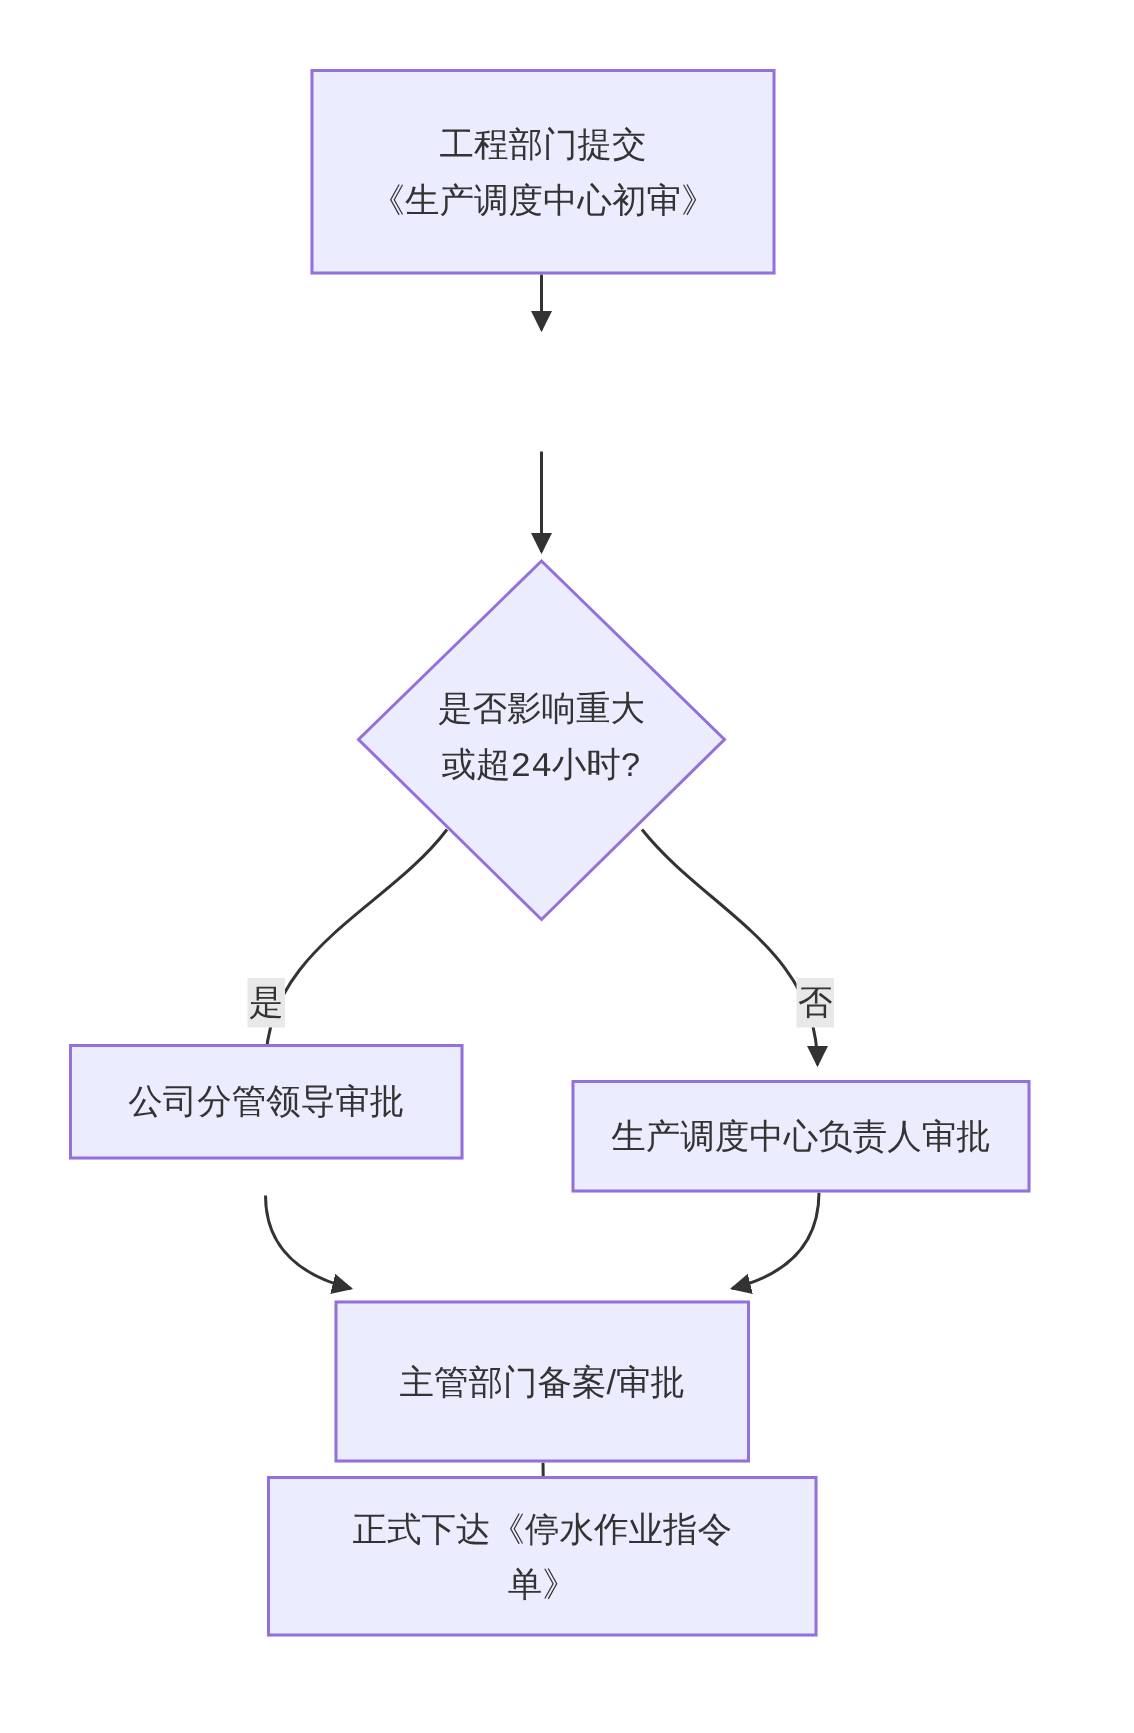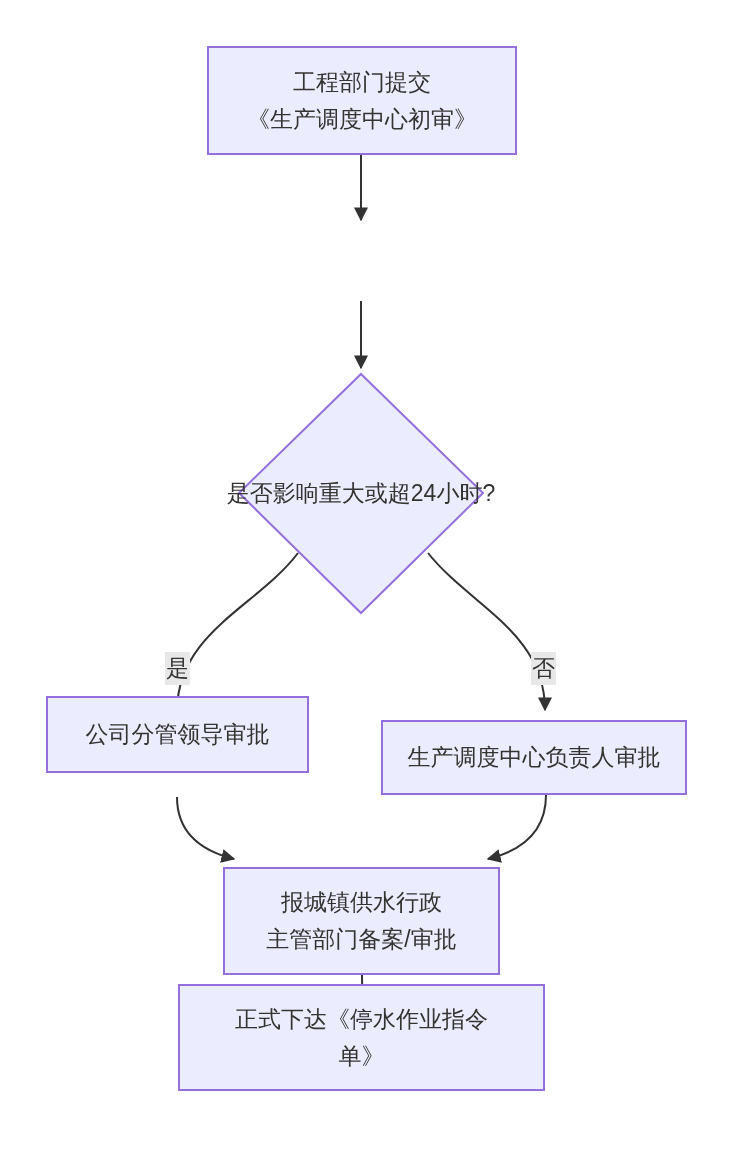--- a/index.html
+++ b/index.html
@@ -29,25 +29,26 @@
     background:var(--node-fill);
     border:2px solid var(--node-border);
     display:flex;flex-direction:column;
     align-items:center;justify-content:center;
     text-align:center;
     font-size:23px;line-height:37px;
     color:var(--text-color);
   }
   .node-text{
     position:absolute;
-    display:flex;flex-direction:row;
+    display:flex;flex-direction:column;
     align-items:center;justify-content:center;
     text-align:center;
     font-size:23px;line-height:37px;
     color:var(--text-color);
+    font-family:Liberation Mono, monospace;
   }
   .edge-label{
     position:absolute;
     background:var(--label-bg);
     font-size:23px;line-height:29px;
     padding:2px 1px;
     color:var(--text-color);
     text-align:center;
   }
   .ln{display:block;white-space:nowrap;}
@@ -74,21 +75,21 @@
 
     <path class="flow" d="M177,797 C177,833 202,851 234,859" marker-end="url(#arrow)"></path>
 
     <path class="flow" d="M546,795 C546,833 520,851 488,859" marker-end="url(#arrow)"></path>
 
     <path class="flow" d="M362,975 L363,1040" marker-end="url(#arrow)"></path>
 
     <polygon class="decision" points="361,374 483,493 361,613 239,493"></polygon>
   </svg>
 
-  <div class="node" style="left:207px;top:46px;width:310px;height:109px;align-items:center;">
+  <div class="node" style="left:207px;top:46px;width:310px;height:137px;align-items:center;">
     <span class="ln">工程部门提交</span>
     <span class="ln">《生产调度中心初审》</span>
   </div>
 
 
   <div class="node-text" style="left:241px;top:454px;width:240px;height:78px;">
     <span class="ln">是否影响重大</span>
     <span class="ln">或超24小时?</span>
   </div>
 
@@ -98,21 +99,20 @@
 
   <div class="node" style="left:46px;top:696px;width:263px;height:77px;">
     <span class="ln">公司分管领导审批</span>
   </div>
 
   <div class="node" style="left:381px;top:720px;width:306px;height:75px;">
     <span class="ln">生产调度中心负责人审批</span>
   </div>
 
   <div class="node" style="left:223px;top:867px;width:277px;height:108px;">
-    <span class="ln">报城镇供水行政</span>
     <span class="ln">主管部门备案/审批</span>
   </div>
 
   <div class="node" style="left:178px;top:984px;width:367px;height:107px;">
     <span class="ln">正式下达《停水作业指令</span>
     <span class="ln">单》</span>
   </div>
 
 </div>
 

